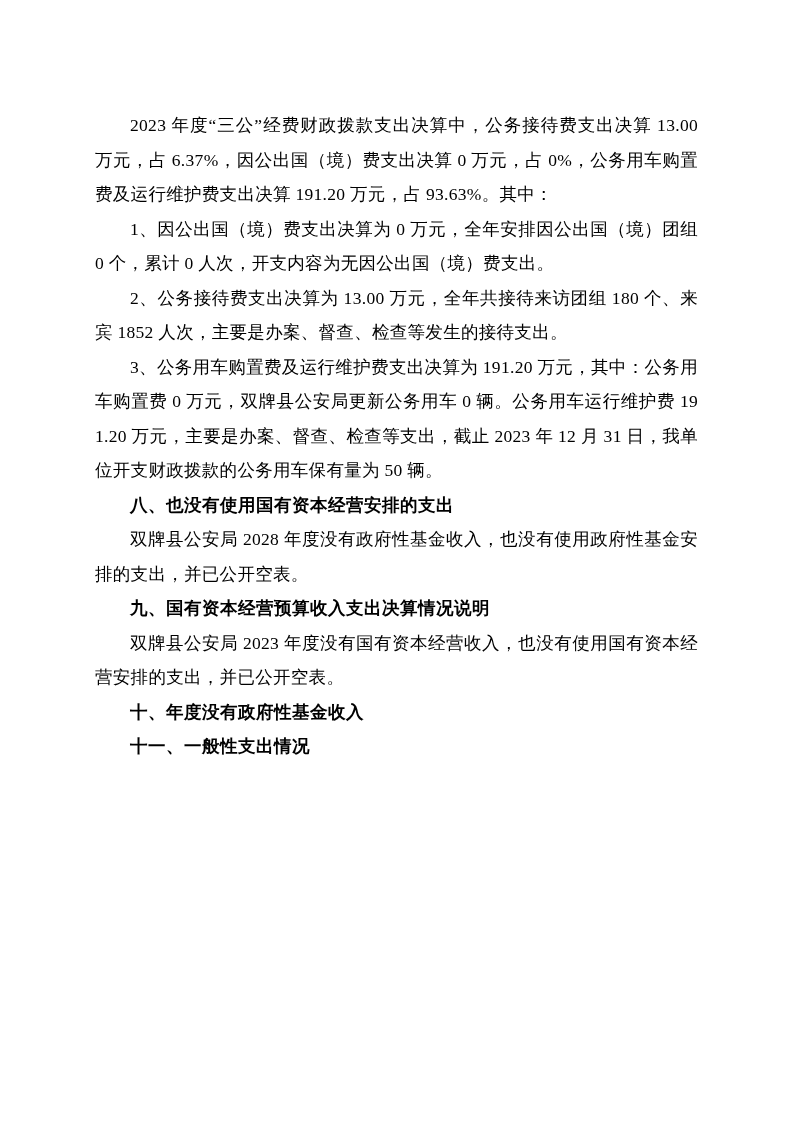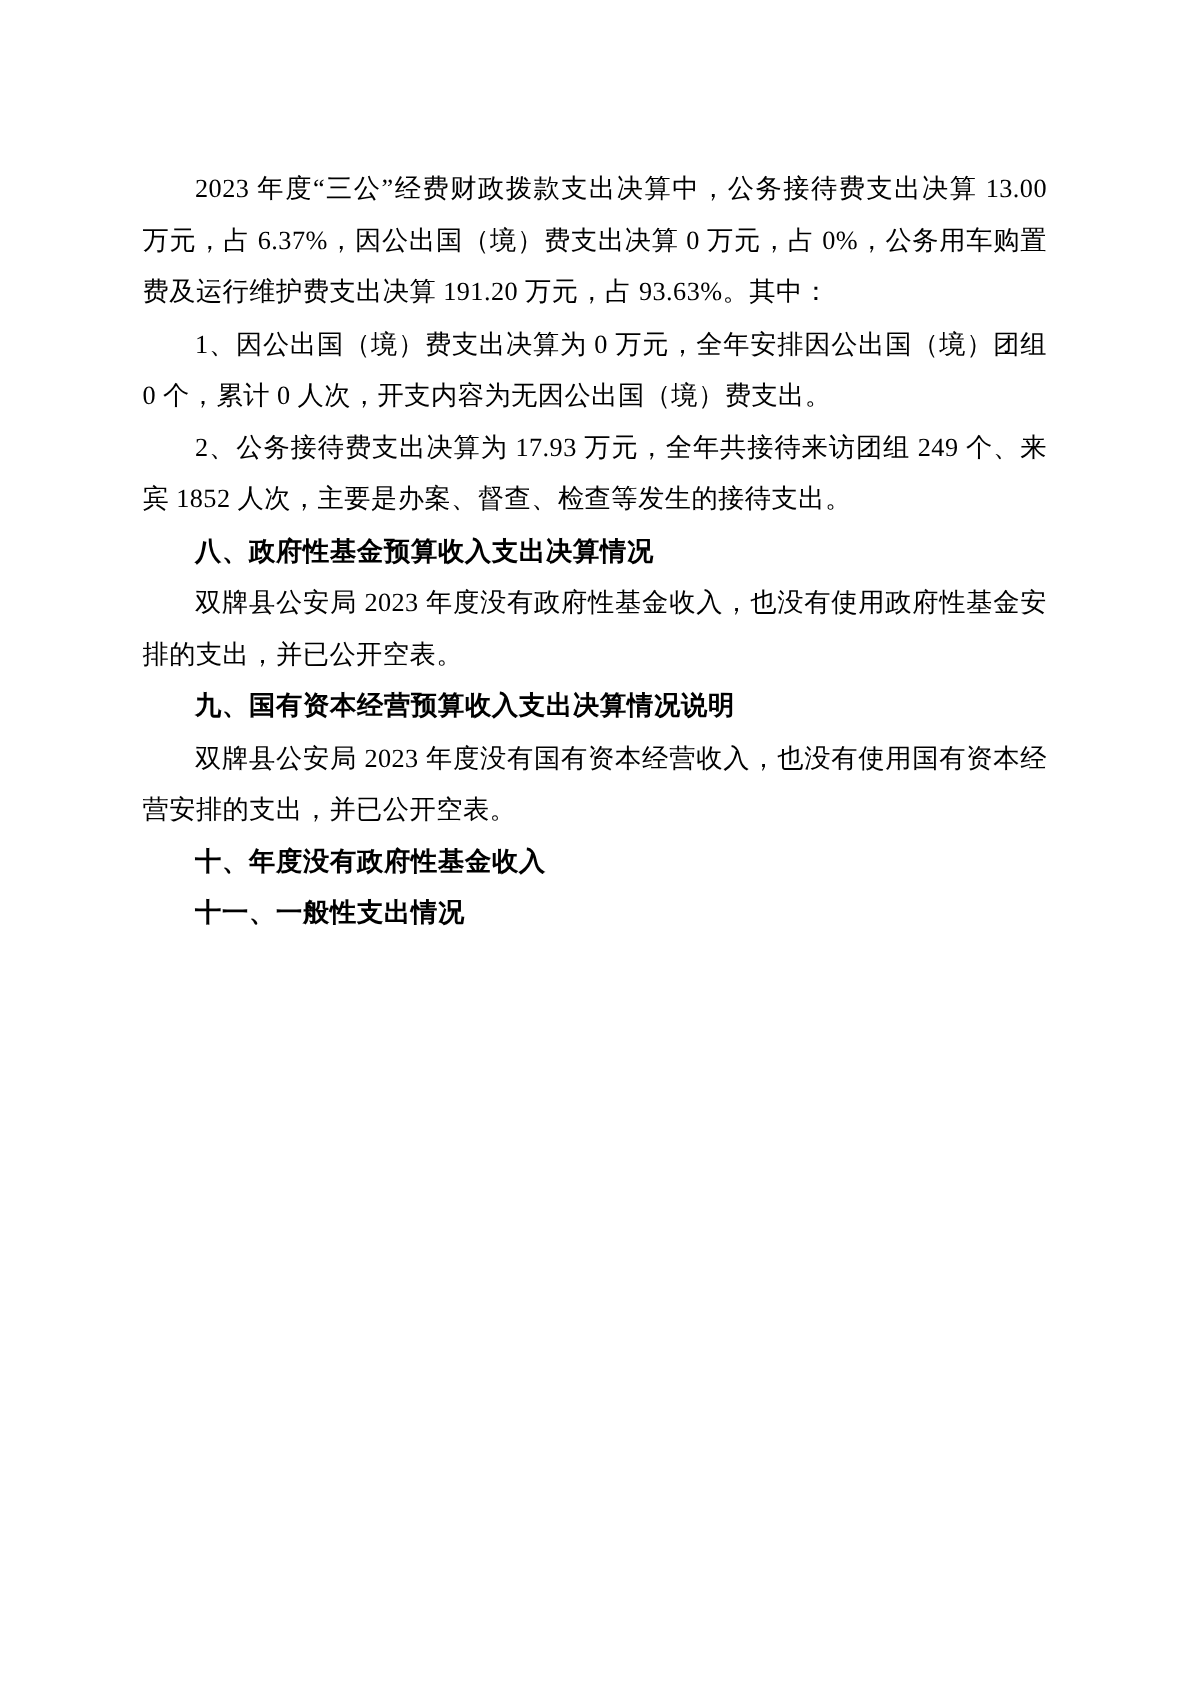--- a/index.html
+++ b/index.html
@@ -34,20 +34,21 @@
     font-weight: bold;
     letter-spacing: 0.5px;
   }
 </style>
 </head>
 <body>
 
 <div class="page">
   <p class="para body">2023 年度“三公”经费财政拨款支出决算中，公务接待费支出决算 13.00 万元，占 6.37%，因公出国（境）费支出决算 0 万元，占 0%，公务用车购置费及运行维护费支出决算 191.20 万元，占 93.63%。其中：</p>
   <p class="para body">1、因公出国（境）费支出决算为 0 万元，全年安排因公出国（境）团组 0 个，累计 0 人次，开支内容为无因公出国（境）费支出。</p>
-  <p class="para body">2、公务接待费支出决算为 17.93 万元，全年共接待来访团组 249 个、来宾 1852 人次，主要是办案、督查、检查等发生的接待支出。</p>
-  <p class="para heading">八、政府性基金预算收入支出决算情况</p>
-  <p class="para body">双牌县公安局 2023 年度没有政府性基金收入，也没有使用政府性基金安排的支出，并已公开空表。</p>
+  <p class="para body">2、公务接待费支出决算为 13.00 万元，全年共接待来访团组 180 个、来宾 1852 人次，主要是办案、督查、检查等发生的接待支出。</p>
+  <p class="para body">3、公务用车购置费及运行维护费支出决算为 191.20 万元，其中：公务用车购置费 0 万元，双牌县公安局更新公务用车 0 辆。公务用车运行维护费 191.20 万元，主要是办案、督查、检查等支出，截止 2023 年 12 月 31 日，我单位开支财政拨款的公务用车保有量为 50 辆。</p>
+  <p class="para heading">八、也没有使用国有资本经营安排的支出</p>
+  <p class="para body">双牌县公安局 2028 年度没有政府性基金收入，也没有使用政府性基金安排的支出，并已公开空表。</p>
   <p class="para heading">九、国有资本经营预算收入支出决算情况说明</p>
   <p class="para body">双牌县公安局 2023 年度没有国有资本经营收入，也没有使用国有资本经营安排的支出，并已公开空表。</p>
   <p class="para heading">十、年度没有政府性基金收入</p>
   <p class="para heading">十一、一般性支出情况</p>
 </div>
 
 </body></html>

